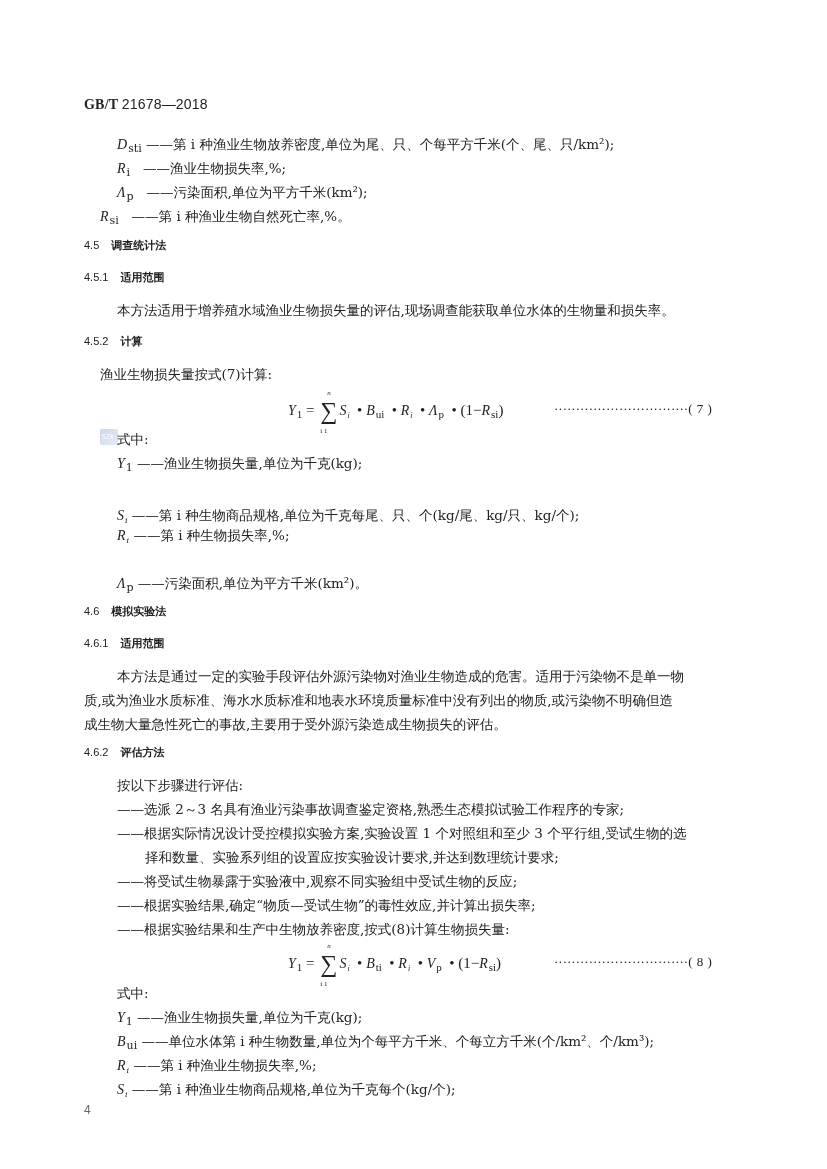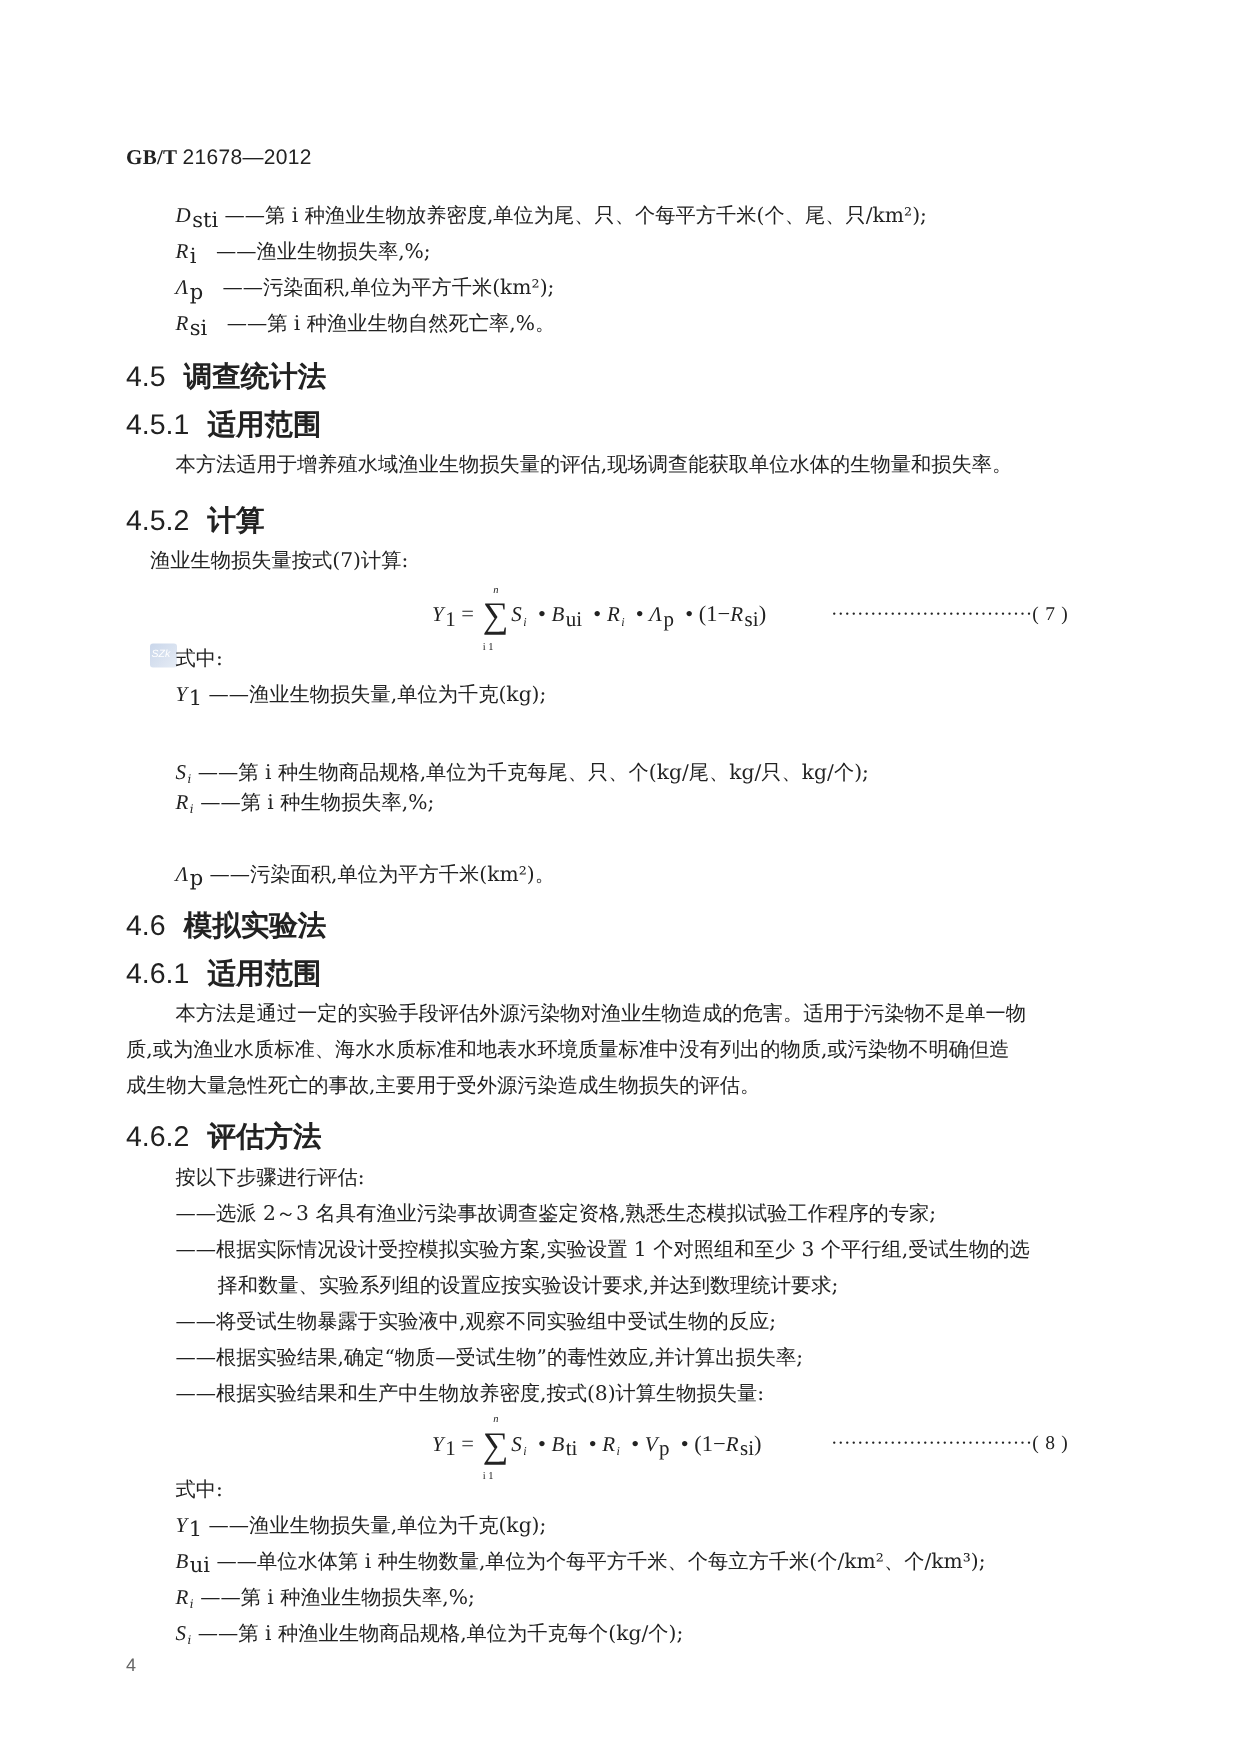--- a/index.html
+++ b/index.html
@@ -10,25 +10,25 @@
     }
     .page { position: absolute; left: 0; top: 0; width: 827px; height: 1169px; }
     .abs { position: absolute; white-space: nowrap; }
     .std-code {
       left: 84px; top: 96px; font-size: 14px; font-weight: bold;
       font-family: "Liberation Serif", serif; letter-spacing: 0.2px;
     }
     .std-code .num { font-family: "Liberation Sans", sans-serif; font-weight: normal; }
     .txt { font-size: 13.5px; line-height: 16px; }
     .sans { font-family: "DejaVu Sans", "Liberation Sans", sans-serif; }
-    .h { font-size: 19px; }
+    .h { font-size: 11px; }
     .h .secno { font-family: "Liberation Sans", sans-serif; }
     .h .sectitle { font-weight: bold; margin-left: 12px; }
     .sym { font-style: italic; font-family: "Liberation Serif", serif; font-size: 14px; display: inline-block; }
-    .sub { font-size: 14px; font-style: normal; vertical-align: -3px; margin-left: 1px; }
+    .sub { font-size: 11px; font-style: normal; vertical-align: -3px; margin-left: 1px; }
     .subi { font-size: 8px; font-style: italic; vertical-align: -3px; margin-left: 1px; }
     .formula { font-family: "Liberation Serif", serif; font-size: 15px; }
     .sigma { position: relative; display: inline-block; font-size: 24px; vertical-align: -4px; margin: 0 2px; font-style: normal; }
     .sigma .top { position: absolute; top: -9px; left: 7px; font-size: 7px; font-style: italic; }
     .sigma .bot { position: absolute; bottom: -10px; left: 0px; font-size: 7px; white-space: nowrap; }
     .eqnum { font-family: "Liberation Serif", serif; font-size: 13px; letter-spacing: 0.5px; }
     .wm {
       left: 100px; top: 429px; width: 17px; height: 16px;
       background: linear-gradient(135deg, #c9d6ea, #e6ecf5);
       border-radius: 2px; color: #fff; font-size: 7px; font-style: italic;
@@ -37,36 +37,36 @@
     .pagenum { left: 84px; top: 1075px; font-size: 12px; color: #666; font-family: "Liberation Sans", sans-serif; }
     .dots { letter-spacing: 0px; }
   </style>
 </head>
 <body>
 
 <div class="page">
 
   <div class="abs std-code">
     <span>GB/T</span>
-    <span class="num">21678—2012</span>
+    <span class="num">21678—2018</span>
   </div>
 
   <div class="abs txt" style="left:117px; top:136px;">
     <span class="sym">D</span><span class="sub">sti</span>
     <span>——第 i 种渔业生物放养密度,单位为尾、只、个每平方千米(个、尾、只/km²);</span>
   </div>
   <div class="abs txt" style="left:117px; top:160px;">
     <span class="sym">R</span><span class="sub">i</span>&nbsp;&nbsp;
     <span>——渔业生物损失率,%;</span>
   </div>
   <div class="abs txt" style="left:117px; top:184px;">
     <span class="sym">Λ</span><span class="sub">p</span>&nbsp;&nbsp;
     <span>——污染面积,单位为平方千米(km²);</span>
   </div>
-  <div class="abs txt" style="left:117px; top:208px;">
+  <div class="abs txt" style="left:100px; top:208px;">
     <span class="sym">R</span><span class="sub">si</span>&nbsp;&nbsp;
     <span>——第 i 种渔业生物自然死亡率,%。</span>
   </div>
 
   <div class="abs h sans" style="left:84px; top:238px;">
     <span class="secno">4.5</span><span class="sectitle">调查统计法</span>
   </div>
   <div class="abs h sans" style="left:84px; top:270px;">
     <span class="secno">4.5.1</span><span class="sectitle">适用范围</span>
   </div>

